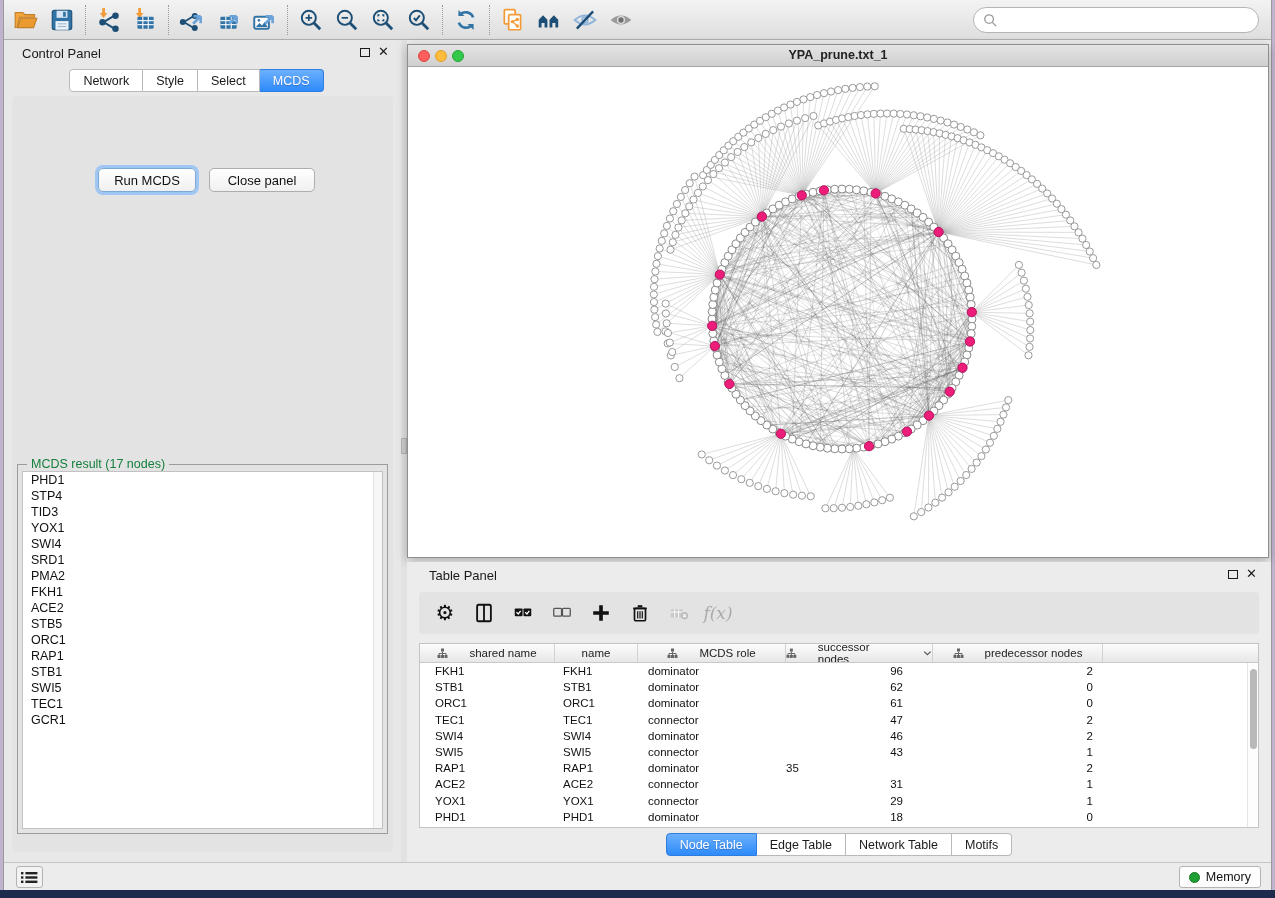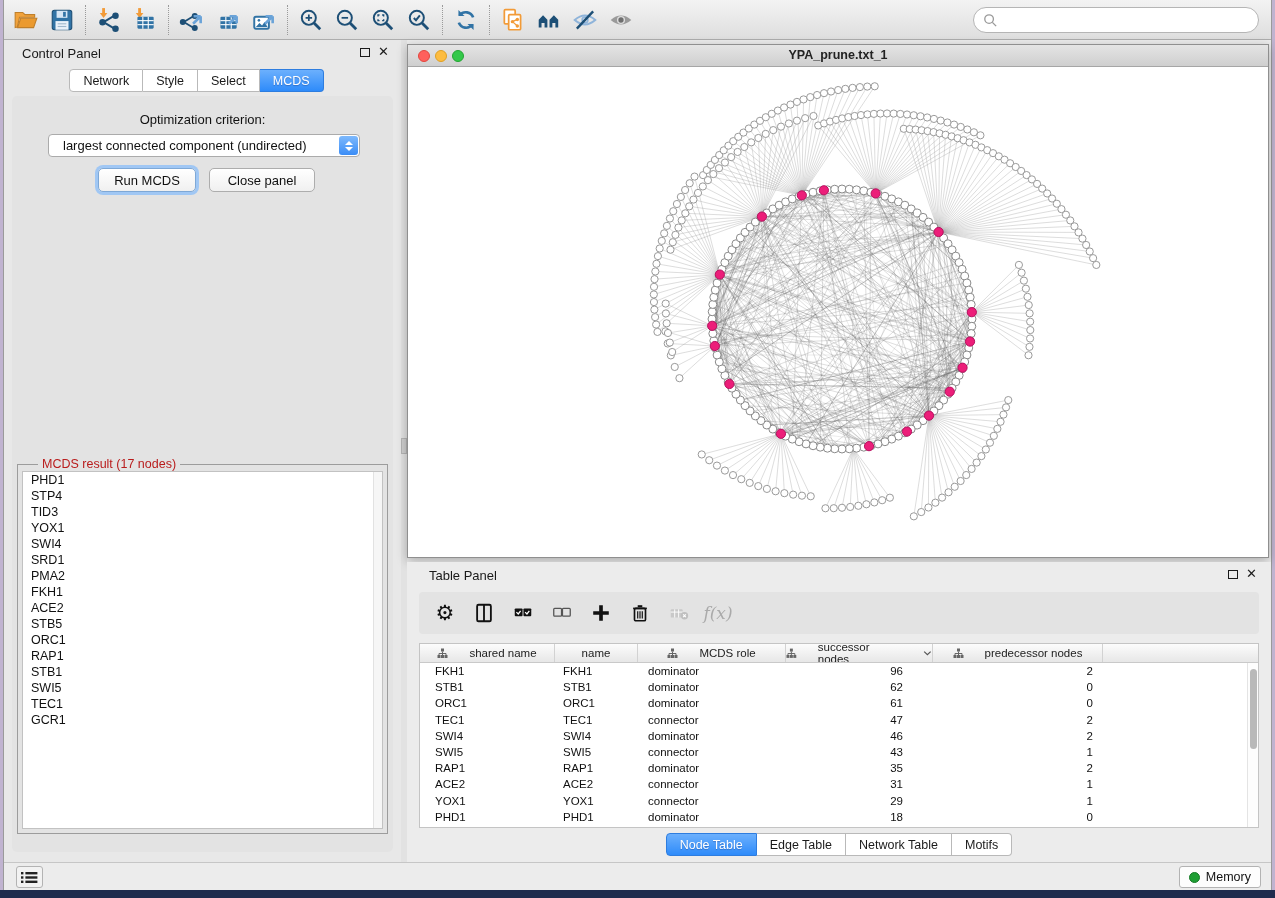--- a/index.html
+++ b/index.html
@@ -44,21 +44,21 @@
   #criterion-stepper { position:absolute; right:1px; top:1px; width:19px; height:19px; border-radius:3px;
     background:linear-gradient(#7db9fd,#3b8df6); display:flex; flex-direction:column; align-items:center; justify-content:center; gap:2px; }
   .arr-up { width:0; height:0; border-left:4px solid transparent; border-right:4px solid transparent; border-bottom:4px solid #fff; }
   .arr-dn { width:0; height:0; border-left:4px solid transparent; border-right:4px solid transparent; border-top:4px solid #fff; }
   .push-btn { position:absolute; top:72px; height:24px; background:linear-gradient(#ffffff,#f0f0f0);
     border:1px solid #adadad; border-radius:5px; font-size:13px; color:#111;
     font-family:"Liberation Sans",sans-serif; display:flex; align-items:center; justify-content:center; cursor:default; }
   #run-mcds { left:86px; width:98px; border-color:#7ea8d6; box-shadow:0 0 0 3px rgba(125,185,253,.65); }
   #close-panel { left:197px; width:106px; }
   #mcds-fieldset { position:absolute; left:5px; right:5px; top:368px; bottom:18px; border:1px solid #9c9c9c; }
-  #mcds-legend { position:absolute; top:-8px; left:20px; background:#e3e3e3; padding:0 4px; font-size:12.5px; color:#b91c1c; }
+  #mcds-legend { position:absolute; top:-8px; left:9px; background:#e3e3e3; padding:0 4px; font-size:12.5px; color:#15803d; }
   #mcds-list { position:absolute; left:4px; right:4px; top:6px; bottom:4px; background:#fff; border:1px solid #c2c2c2; overflow:hidden; }
   .mcds-item { font-size:12.5px; color:#111; line-height:16px; padding-left:8px; }
   #mcds-scroll { position:absolute; right:0; top:0; bottom:0; width:9px; background:#f6f6f6; border-left:1px solid #e2e2e2; }
 
   
   #v-splitter { position:absolute; left:397px; top:0; width:6px; height:822px; background:#e2e2e2; }
   #v-splitter-handle { position:absolute; left:0; top:398px; width:6px; height:16px; background:#cfcfcf; border:1px solid #b5b5b5; }
 
   
   #right-region { position:absolute; left:403px; top:0; right:0; height:822px; }
@@ -275,28 +275,20 @@
         <span class="float-icon" id="cp-float"></span>
         <span class="close-icon" id="cp-close">✕</span>
       </div>
       <div id="control-tabs">
           <div class="seg-tab">Network</div>
           <div class="seg-tab">Style</div>
           <div class="seg-tab">Select</div>
           <div class="seg-tab active">MCDS</div>
         </div>
       <div id="cp-content">
-        <div id="opt-label">Optimization criterion:</div>
-        <div id="criterion-select">
-          <span>largest connected component (undirected)</span>
-          <span id="criterion-stepper">
-              <span class="arr-up"></span>
-              <span class="arr-dn"></span>
-            </span>
-        </div>
         <button class="push-btn" id="run-mcds">Run MCDS</button>
         <button class="push-btn" id="close-panel">Close panel</button>
         <div id="mcds-fieldset">
           <span id="mcds-legend">MCDS result (17 nodes)</span>
           <div id="mcds-list">
 
           <div class="mcds-item">PHD1</div>
               <div class="mcds-item">STP4</div>
               <div class="mcds-item">TID3</div>
               <div class="mcds-item">YOX1</div>
@@ -1457,21 +1449,21 @@
                 <div class="td-cell" style="width: 135px; padding-left: 15px;">SWI5</div>
                 <div class="td-cell" style="width: 83px; padding-left: 8px;">SWI5</div>
                 <div class="td-cell" style="width: 148px; padding-left: 10px;">connector</div>
                 <div class="td-cell" style="width: 147px; text-align: right; padding-right: 30px;">43</div>
                 <div class="td-cell" style="width: 170px; text-align: right; padding-right: 10px;">1</div>
               </div>
               <div class="tbl-row">
                 <div class="td-cell" style="width: 135px; padding-left: 15px;">RAP1</div>
                 <div class="td-cell" style="width: 83px; padding-left: 8px;">RAP1</div>
                 <div class="td-cell" style="width: 148px; padding-left: 10px;">dominator</div>
-                <div class="td-cell" style="width: 147px; text-align: right; padding-right: 30px;">35</div>
+                <div class="td-cell" style="width: 147px; padding-right: 30px;">35</div>
                 <div class="td-cell" style="width: 170px; text-align: right; padding-right: 10px;">2</div>
               </div>
               <div class="tbl-row">
                 <div class="td-cell" style="width: 135px; padding-left: 15px;">ACE2</div>
                 <div class="td-cell" style="width: 83px; padding-left: 8px;">ACE2</div>
                 <div class="td-cell" style="width: 148px; padding-left: 10px;">connector</div>
                 <div class="td-cell" style="width: 147px; text-align: right; padding-right: 30px;">31</div>
                 <div class="td-cell" style="width: 170px; text-align: right; padding-right: 10px;">1</div>
               </div>
               <div class="tbl-row">

